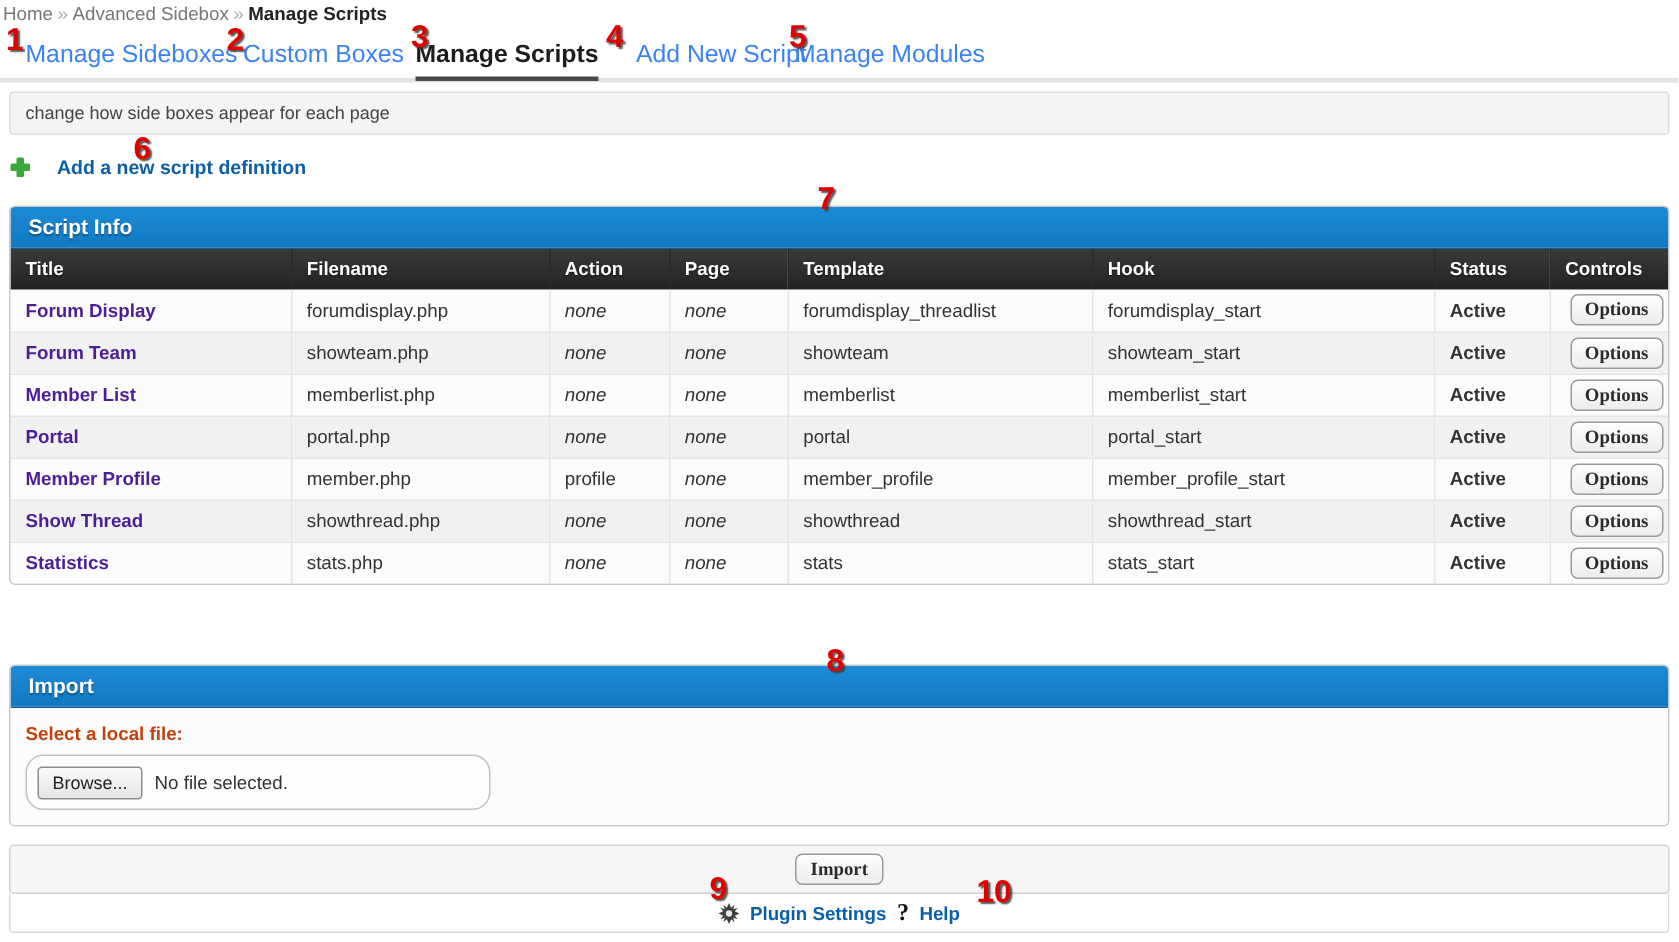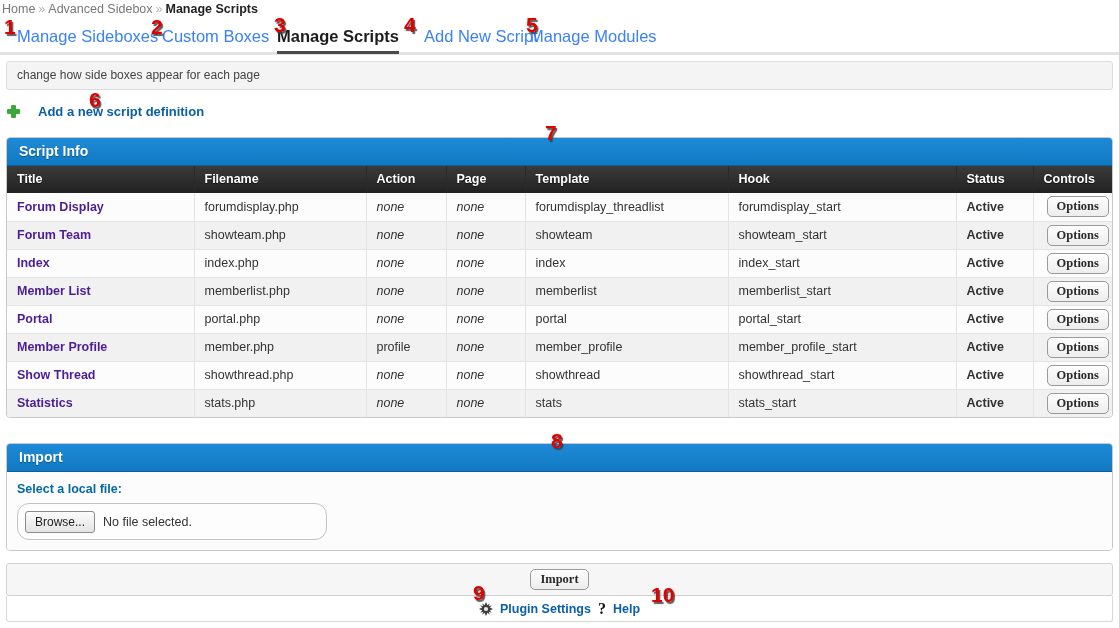--- a/index.html
+++ b/index.html
@@ -105,21 +105,21 @@
     font-family: "Liberation Serif", serif;
     font-size: 12.5px; font-weight: bold; color: #2b2b2b;
     background: linear-gradient(to bottom, #fdfdfd 0%, #ededed 100%);
     border: 1px solid #9a9a9a; border-radius: 5px;
     padding: 2px 9px 3px 9px; cursor: pointer; line-height: 14px;
     box-shadow: 0 1px 0 rgba(255,255,255,.8) inset;
   }
 
   
   .import-body { padding: 10px 0 10px 10px; background: #fcfcfc; }
-  .import-label { font-size: 12.5px; font-weight: bold; color: #0369a1; margin-bottom: 7px; }
+  .import-label { font-size: 12.5px; font-weight: bold; color: #c2410c; margin-bottom: 7px; }
   .file-row {
     width: 310px; height: 37px; border: 1px solid #c2c2c2; border-radius: 12px;
     background: #fdfdfd; display: flex; align-items: center; padding-left: 7px; gap: 8px;
   }
   .browse-btn {
     font-family: "Liberation Sans", sans-serif; font-size: 12px; color: #1e1e1e;
     background: linear-gradient(to bottom, #fbfbfb 0%, #e4e4e4 100%);
     border: 1px solid #8c8c8c; border-radius: 3px; padding: 3px 9px; cursor: pointer;
   }
   .file-status { font-size: 12.5px; color: #333; }
@@ -220,30 +220,20 @@
             <td class="title"><a>Forum Team</a></td>
             <td>showteam.php</td>
             <td class="none">none</td>
             <td class="none">none</td>
             <td>showteam</td>
             <td>showteam_start</td>
             <td class="status">Active</td>
             <td class="controls"><button class="btn">Options</button></td>
           </tr>
           <tr>
-            <td class="title"><a>Index</a></td>
-            <td>index.php</td>
-            <td class="none">none</td>
-            <td class="none">none</td>
-            <td>index</td>
-            <td>index_start</td>
-            <td class="status">Active</td>
-            <td class="controls"><button class="btn">Options</button></td>
-          </tr>
-          <tr>
             <td class="title"><a>Member List</a></td>
             <td>memberlist.php</td>
             <td class="none">none</td>
             <td class="none">none</td>
             <td>memberlist</td>
             <td>memberlist_start</td>
             <td class="status">Active</td>
             <td class="controls"><button class="btn">Options</button></td>
           </tr>
           <tr>

